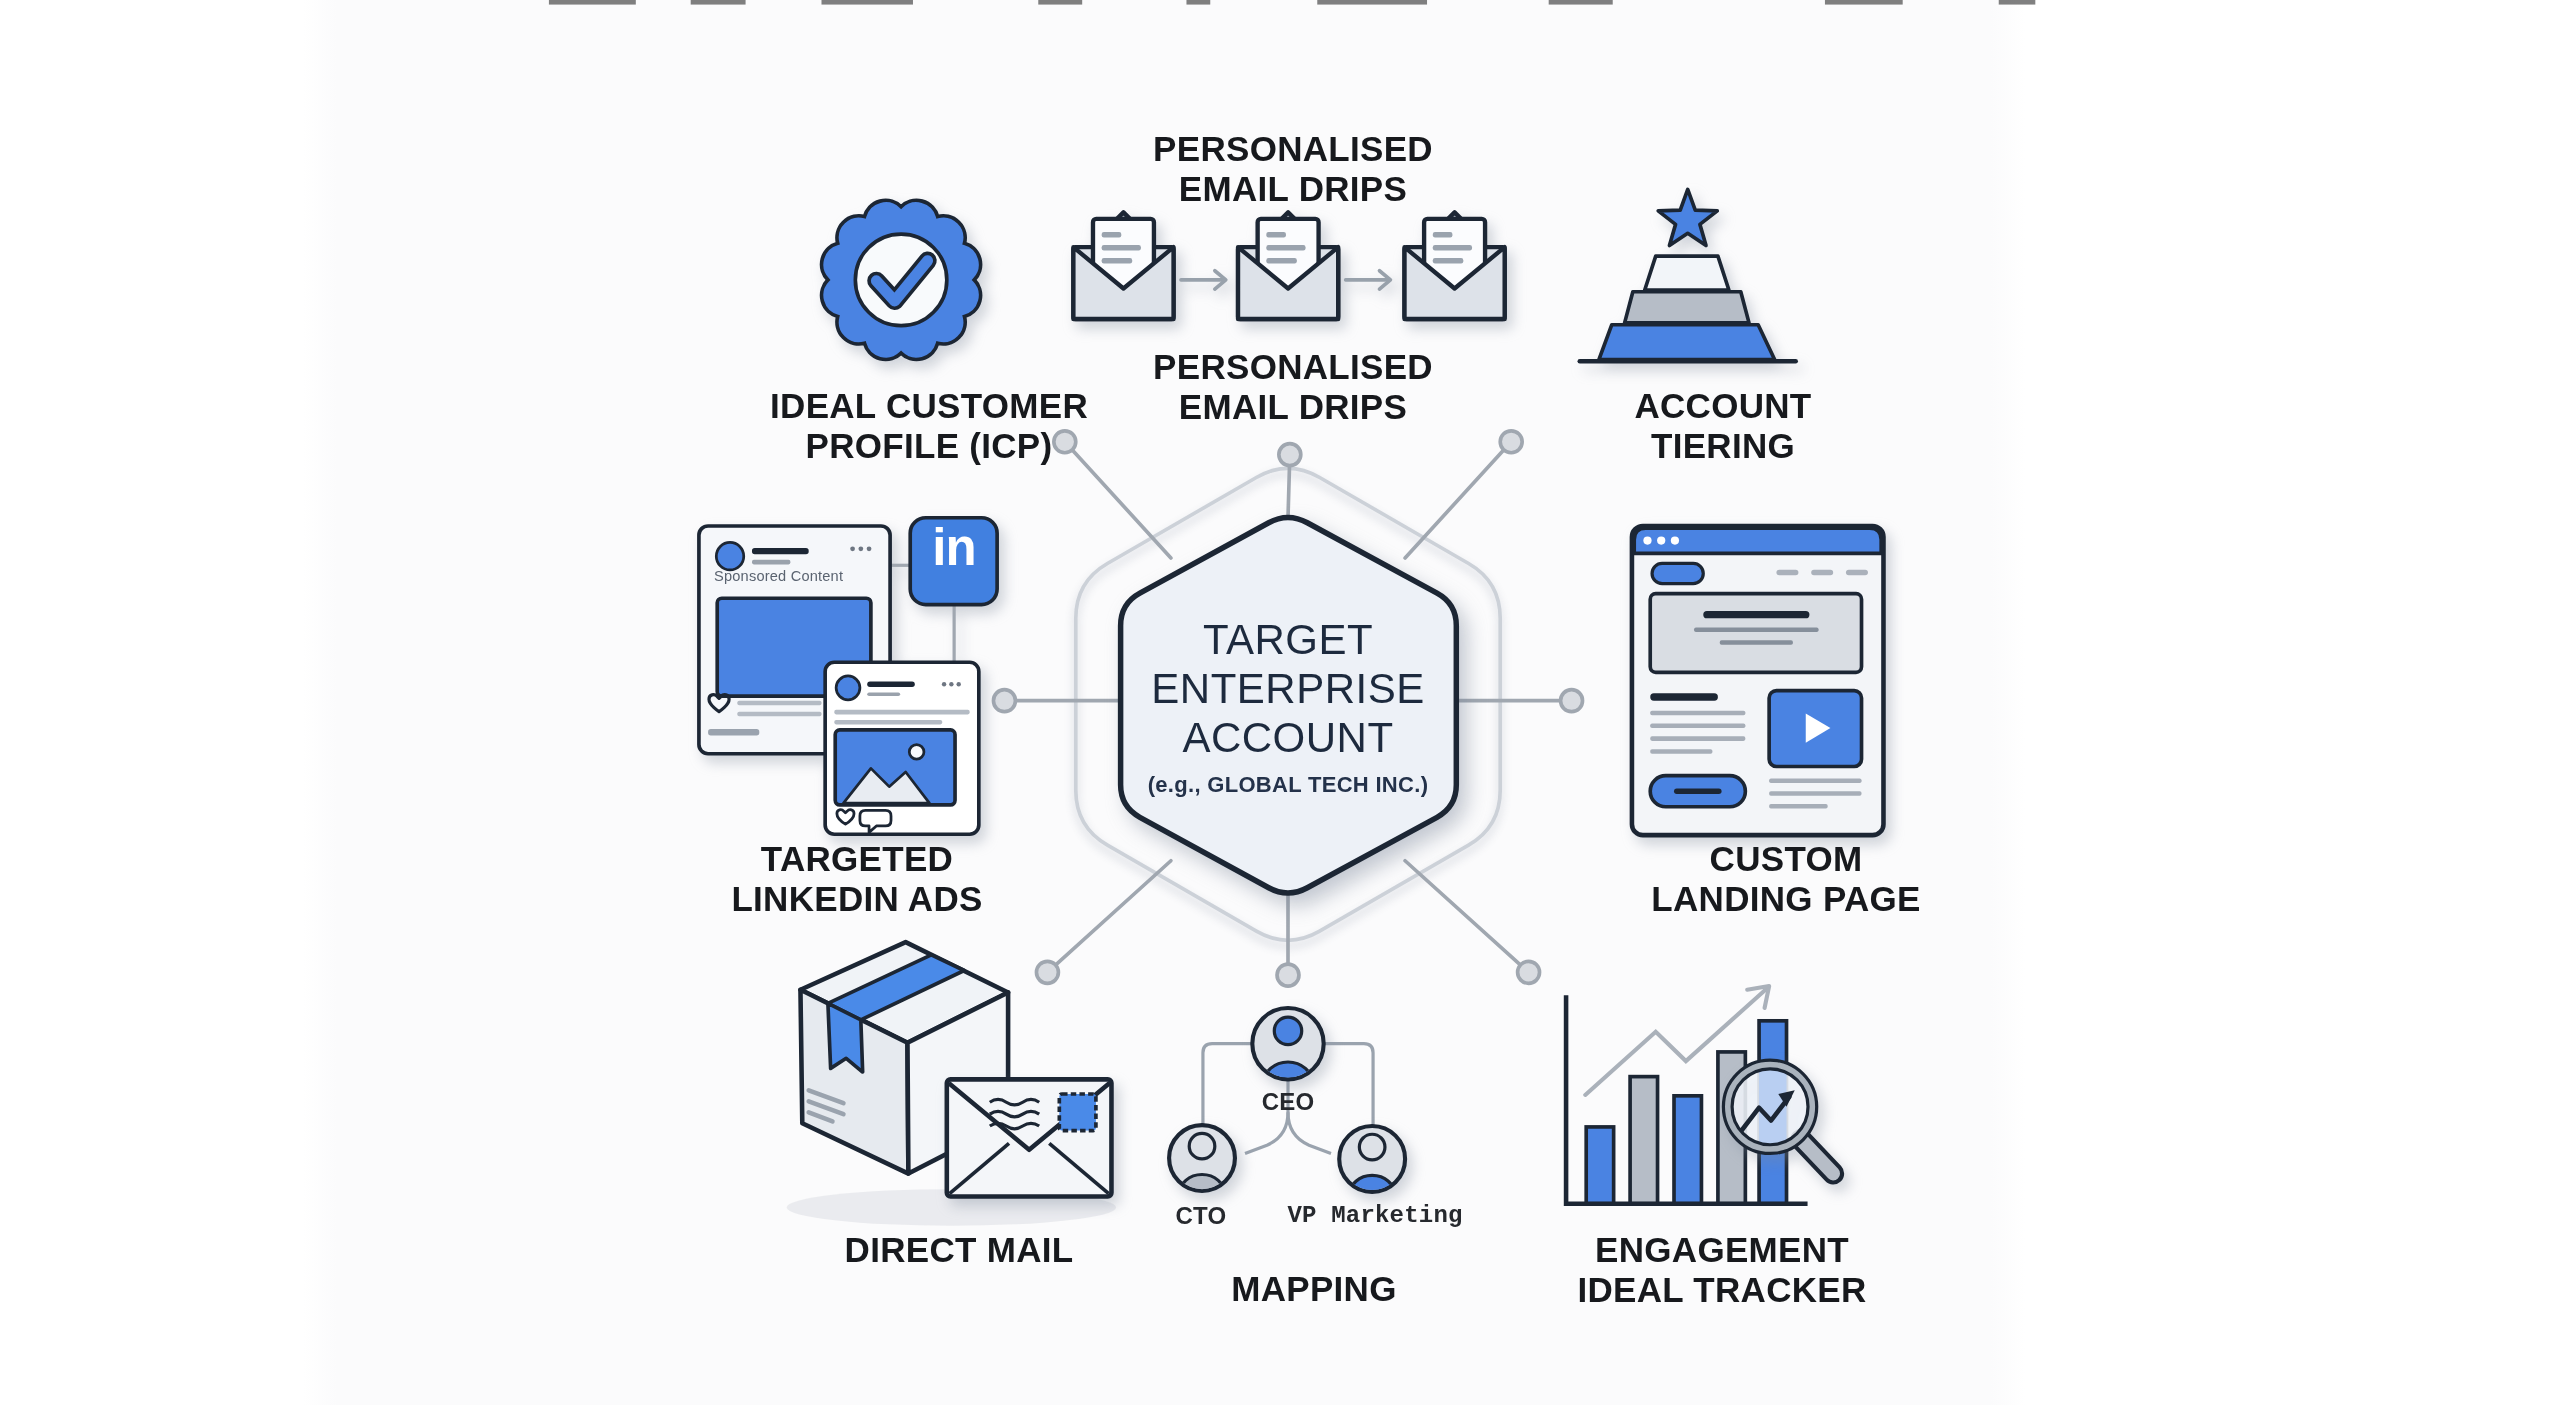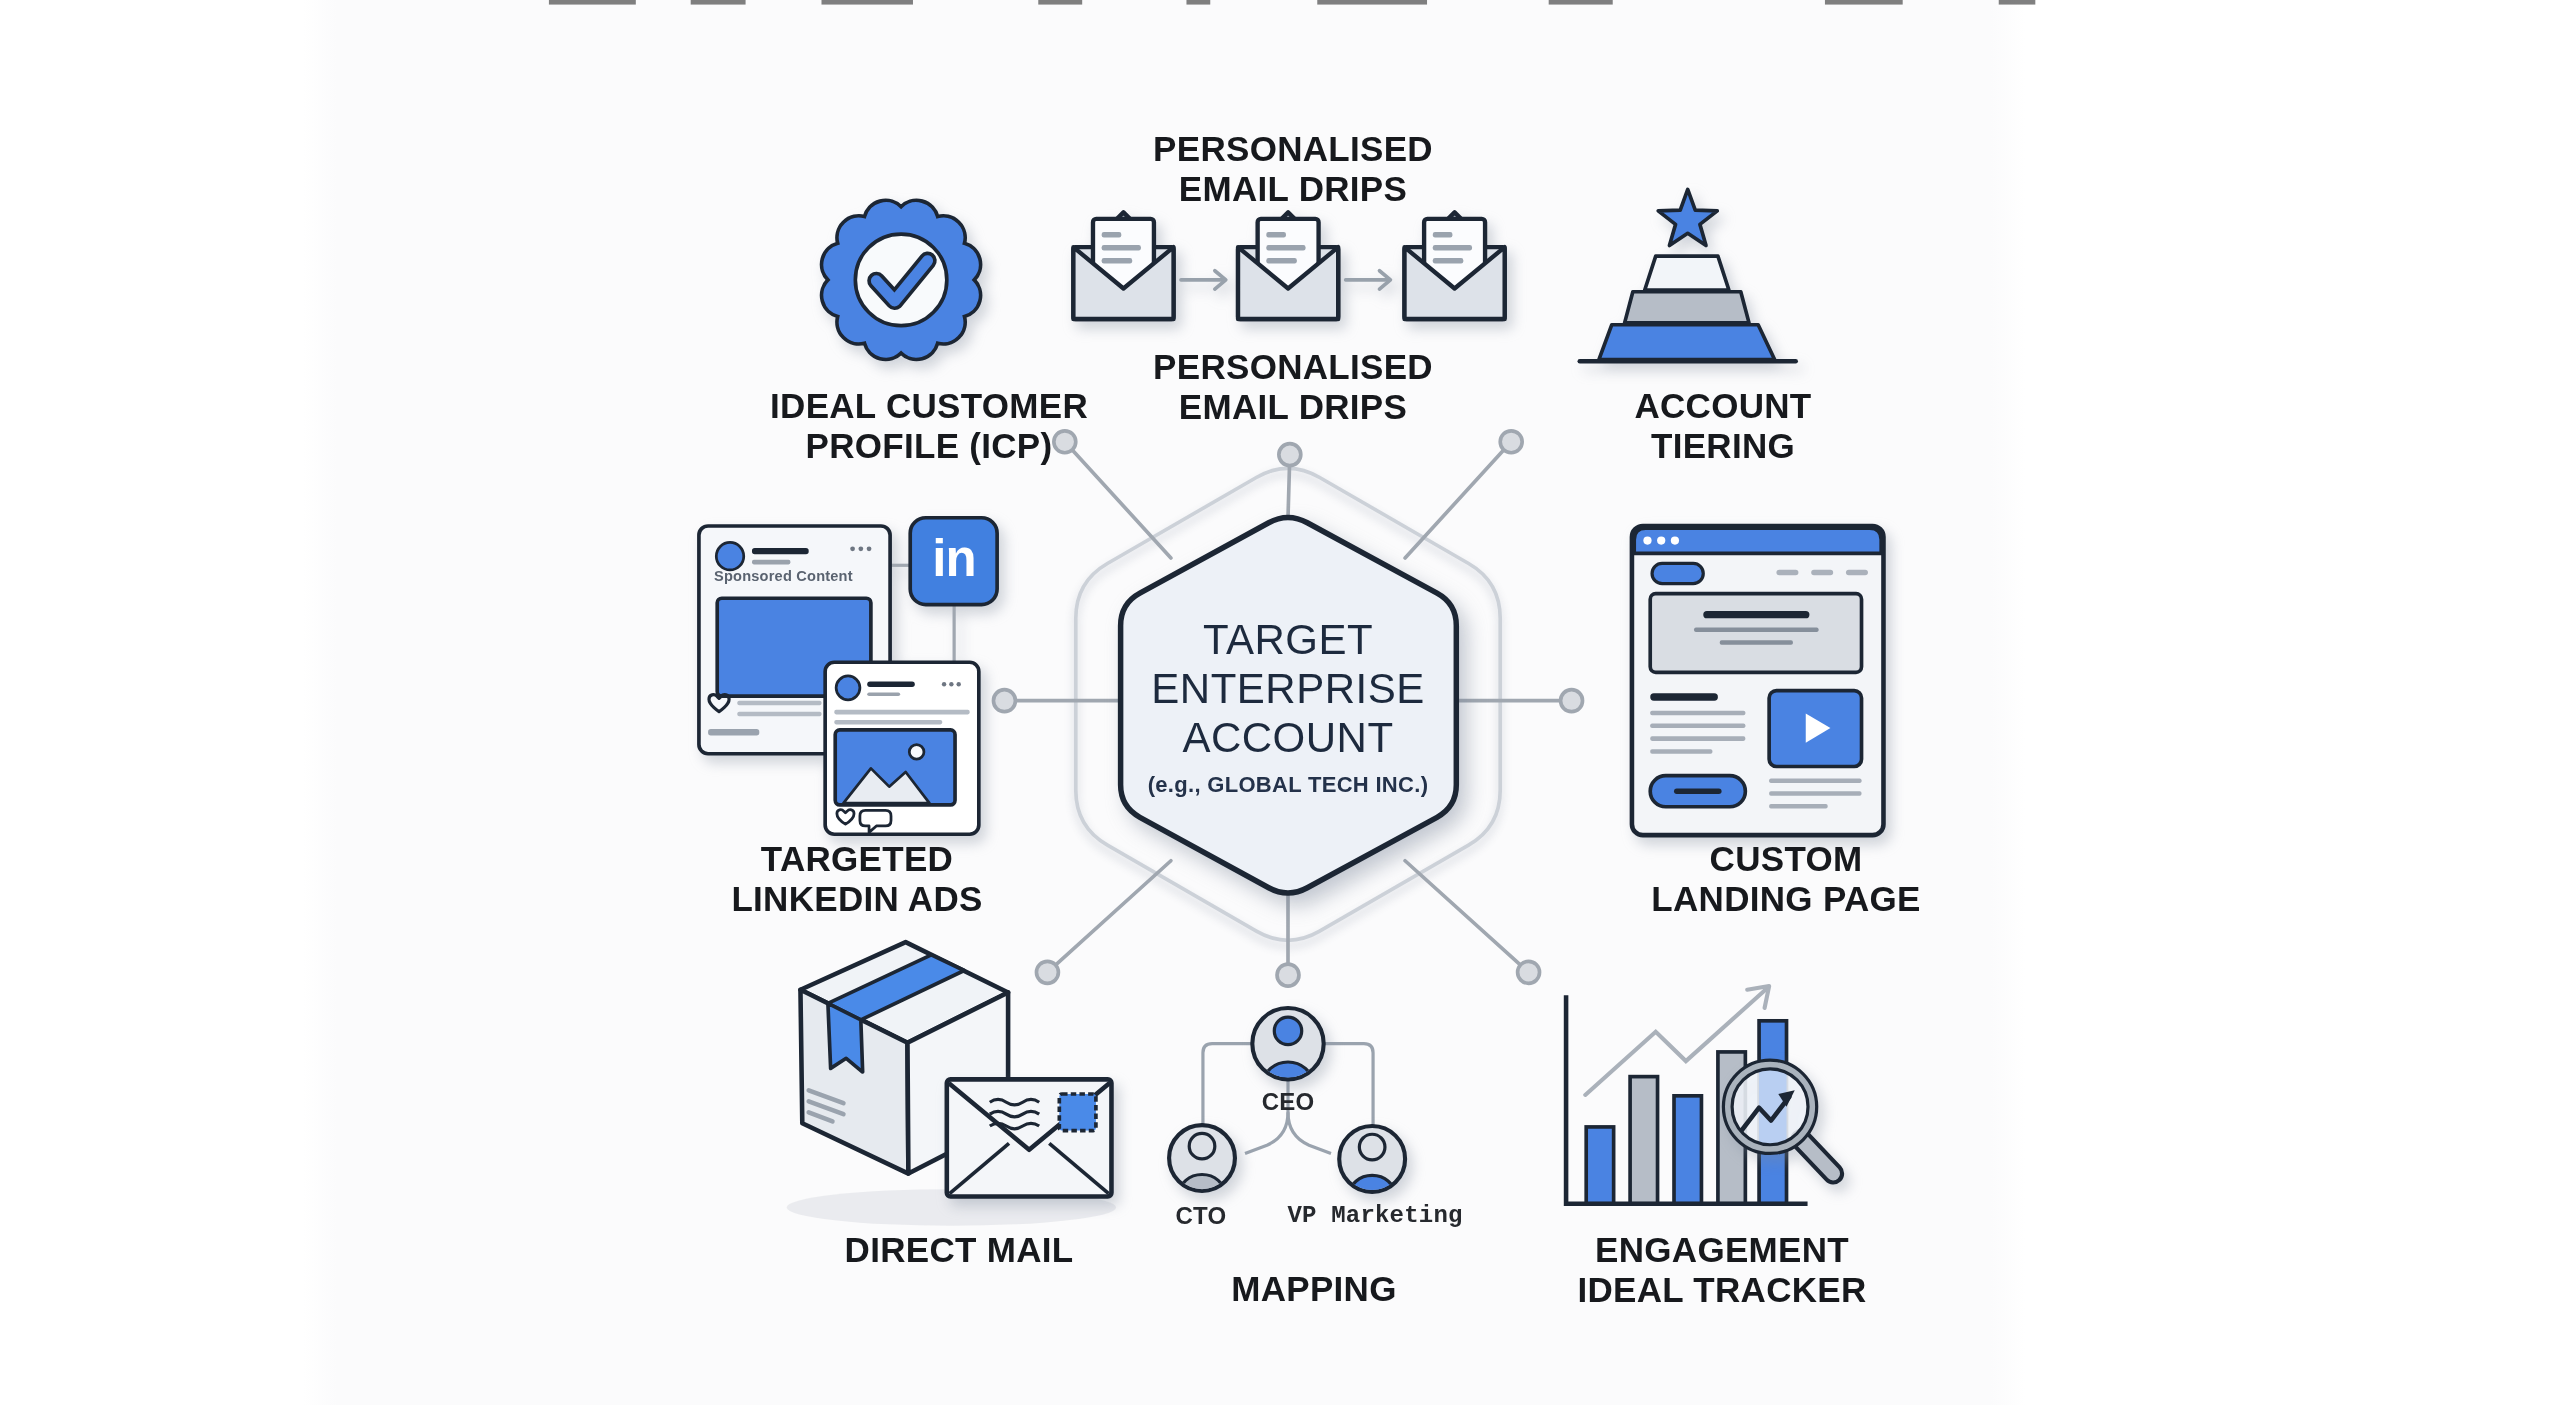--- a/index.html
+++ b/index.html
@@ -12,21 +12,21 @@
   .lbl{
     position:absolute;transform:translateX(-50%);text-align:center;
     font-weight:700;font-size:35px;line-height:40px;color:#17191d;
     letter-spacing:0.3px;white-space:nowrap;
   }
   .lbl span{display:block;}
   .hex-title{font-size:42px;line-height:49px;font-weight:400;color:#1d2a3e;letter-spacing:0.5px;}
   .hex-sub{font-size:22px;line-height:25.6px;font-weight:700;color:#24324a;}
   .role{font-size:24px;line-height:27.4px;font-weight:700;color:#26292e;letter-spacing:0.2px;}
   .sponsored{
-    position:absolute;font-size:14.6px;font-weight:700;color:#5a6370;
+    position:absolute;font-size:14.6px;font-weight:400;color:#5a6370;
     letter-spacing:0.2px;white-space:nowrap;
   }
   .in-logo{
     position:absolute;transform:translateX(-50%);font-size:51px;line-height:51px;
     font-weight:800;color:#ffffff;letter-spacing:-0.9px;
   }
   .sh{filter:drop-shadow(6px 8px 7px rgba(125,138,155,0.35));}
   .sh-big{filter:drop-shadow(9px 11px 11px rgba(118,130,150,0.42));}
   .sh-soft{filter:drop-shadow(0px 6px 5px rgba(150,160,175,0.45));}
 </style>
@@ -318,21 +318,21 @@
 <div class="lbl hex-title" style="left:1288px;top:615px;">
   <span>TARGET</span>
   <span>ENTERPRISE</span>
   <span>ACCOUNT</span>
 </div>
 <div class="lbl hex-sub" style="left:1288px;top:772px;">
   <span>(e.g., GLOBAL TECH INC.)</span>
 </div>
 
 <div class="sponsored" style="left:714px;top:568px;">Sponsored Content</div>
-<div class="in-logo" style="left:954px;top:533px;">in</div>
+<div class="in-logo" style="left:954px;top:522px;">in</div>
 
 <div class="lbl" style="left:857px;top:839px;">
   <span>TARGETED</span>
   <span>LINKEDIN ADS</span>
 </div>
 
 <div class="lbl" style="left:1786px;top:839px;">
   <span>CUSTOM</span>
   <span>LANDING PAGE</span>
 </div>

